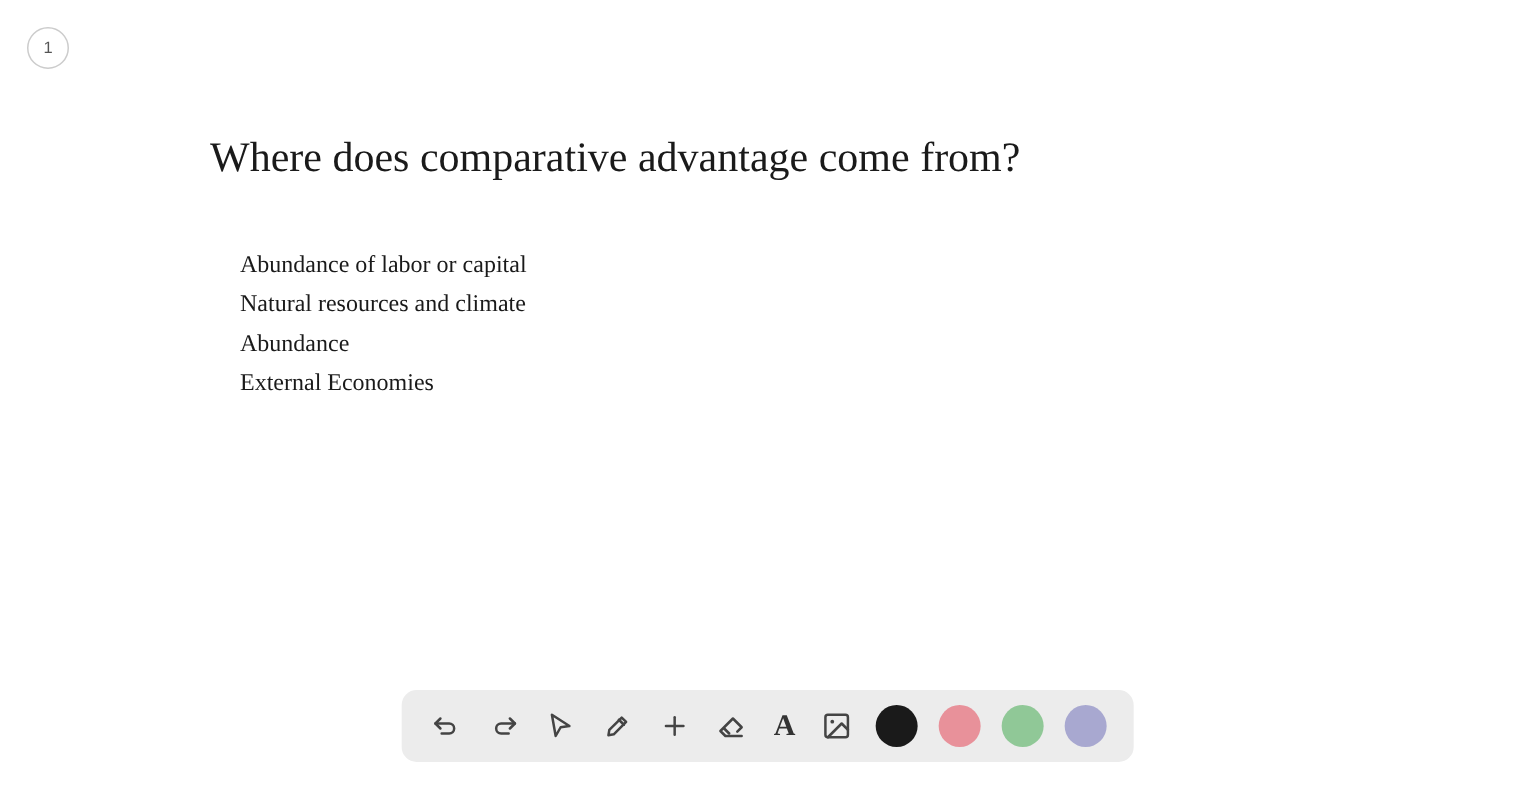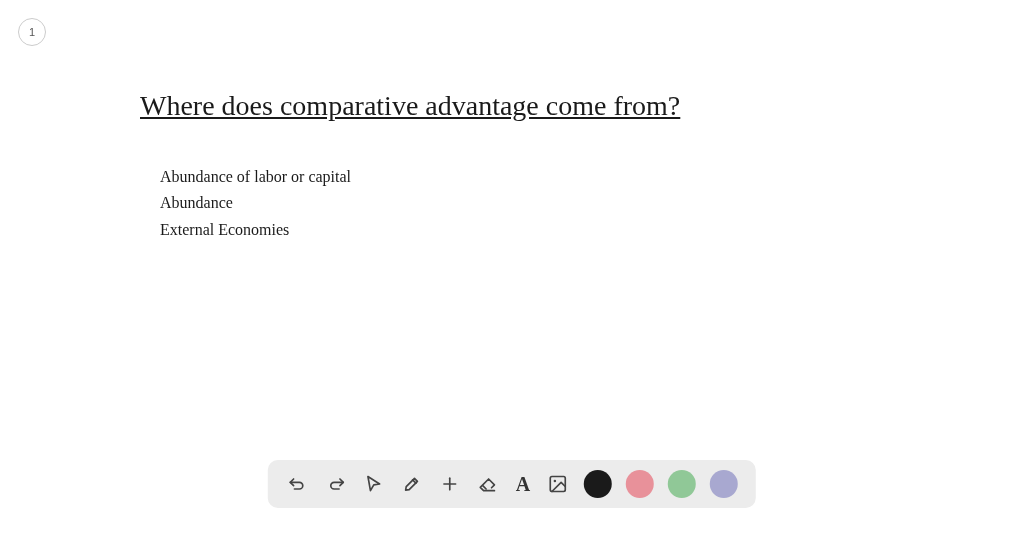--- a/index.html
+++ b/index.html
@@ -39,21 +39,20 @@
       left: 140px;
       right: 140px;
     }
 
     .main-title {
       font-size: 28px;
       font-weight: 400;
       color: #1a1a1a;
       margin-bottom: 42px;
       font-family: Georgia, serif;
-      text-decoration: underline;
     }
 
     .bullet-list {
       list-style: none;
       padding-left: 20px;
     }
 
     .bullet-list li {
       font-size: 16px;
       color: #1a1a1a;
@@ -122,20 +121,21 @@
 </head>
 <body>
 
 <div class="page-number">1</div>
 
 <div class="content">
   <h1 class="main-title">Where does comparative advantage come from?</h1>
 
   <ul class="bullet-list">
     <li class="bullet-item">Abundance of labor or capital</li>
+    <li class="bullet-item">Natural resources and climate</li>
     <li class="bullet-item">Abundance</li>
     <li class="bullet-item">External Economies</li>
   </ul>
 </div>
 
 <div class="toolbar">
 
   <button class="toolbar-btn" title="Undo">
     <svg class="icon-svg" viewBox="0 0 24 24" stroke="#444" stroke-width="2" fill="none">
       <path d="M3 10h11a4 4 0 0 1 0 8H8" stroke-linecap="round" stroke-linejoin="round"></path>

